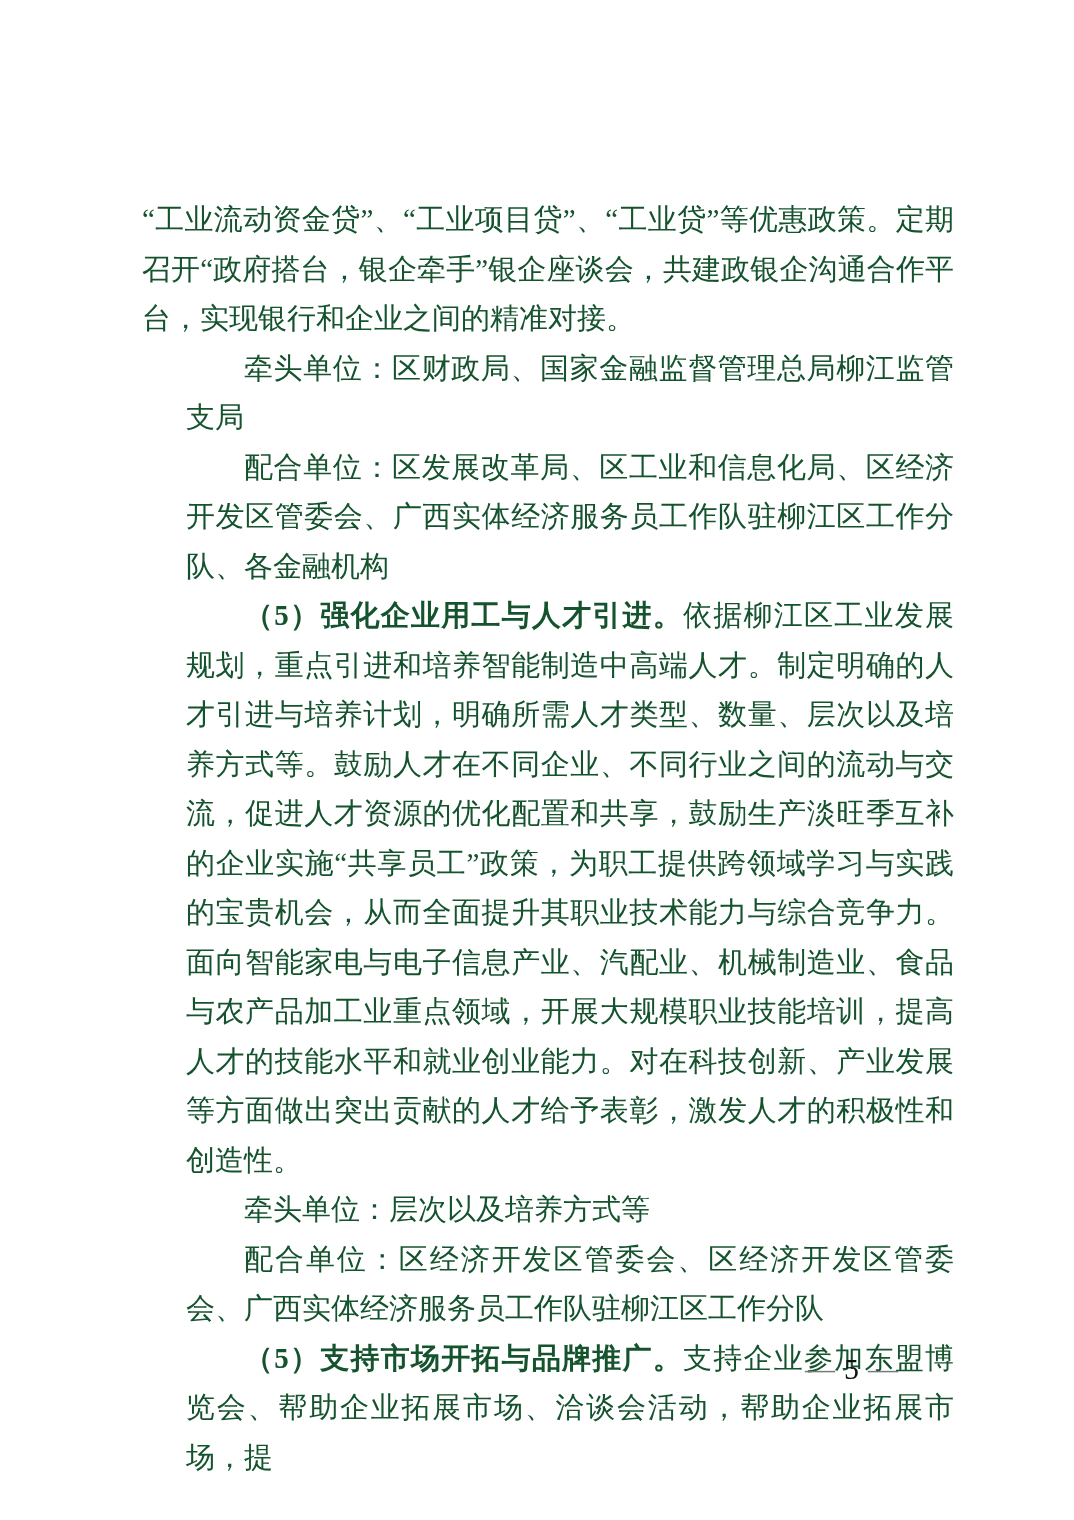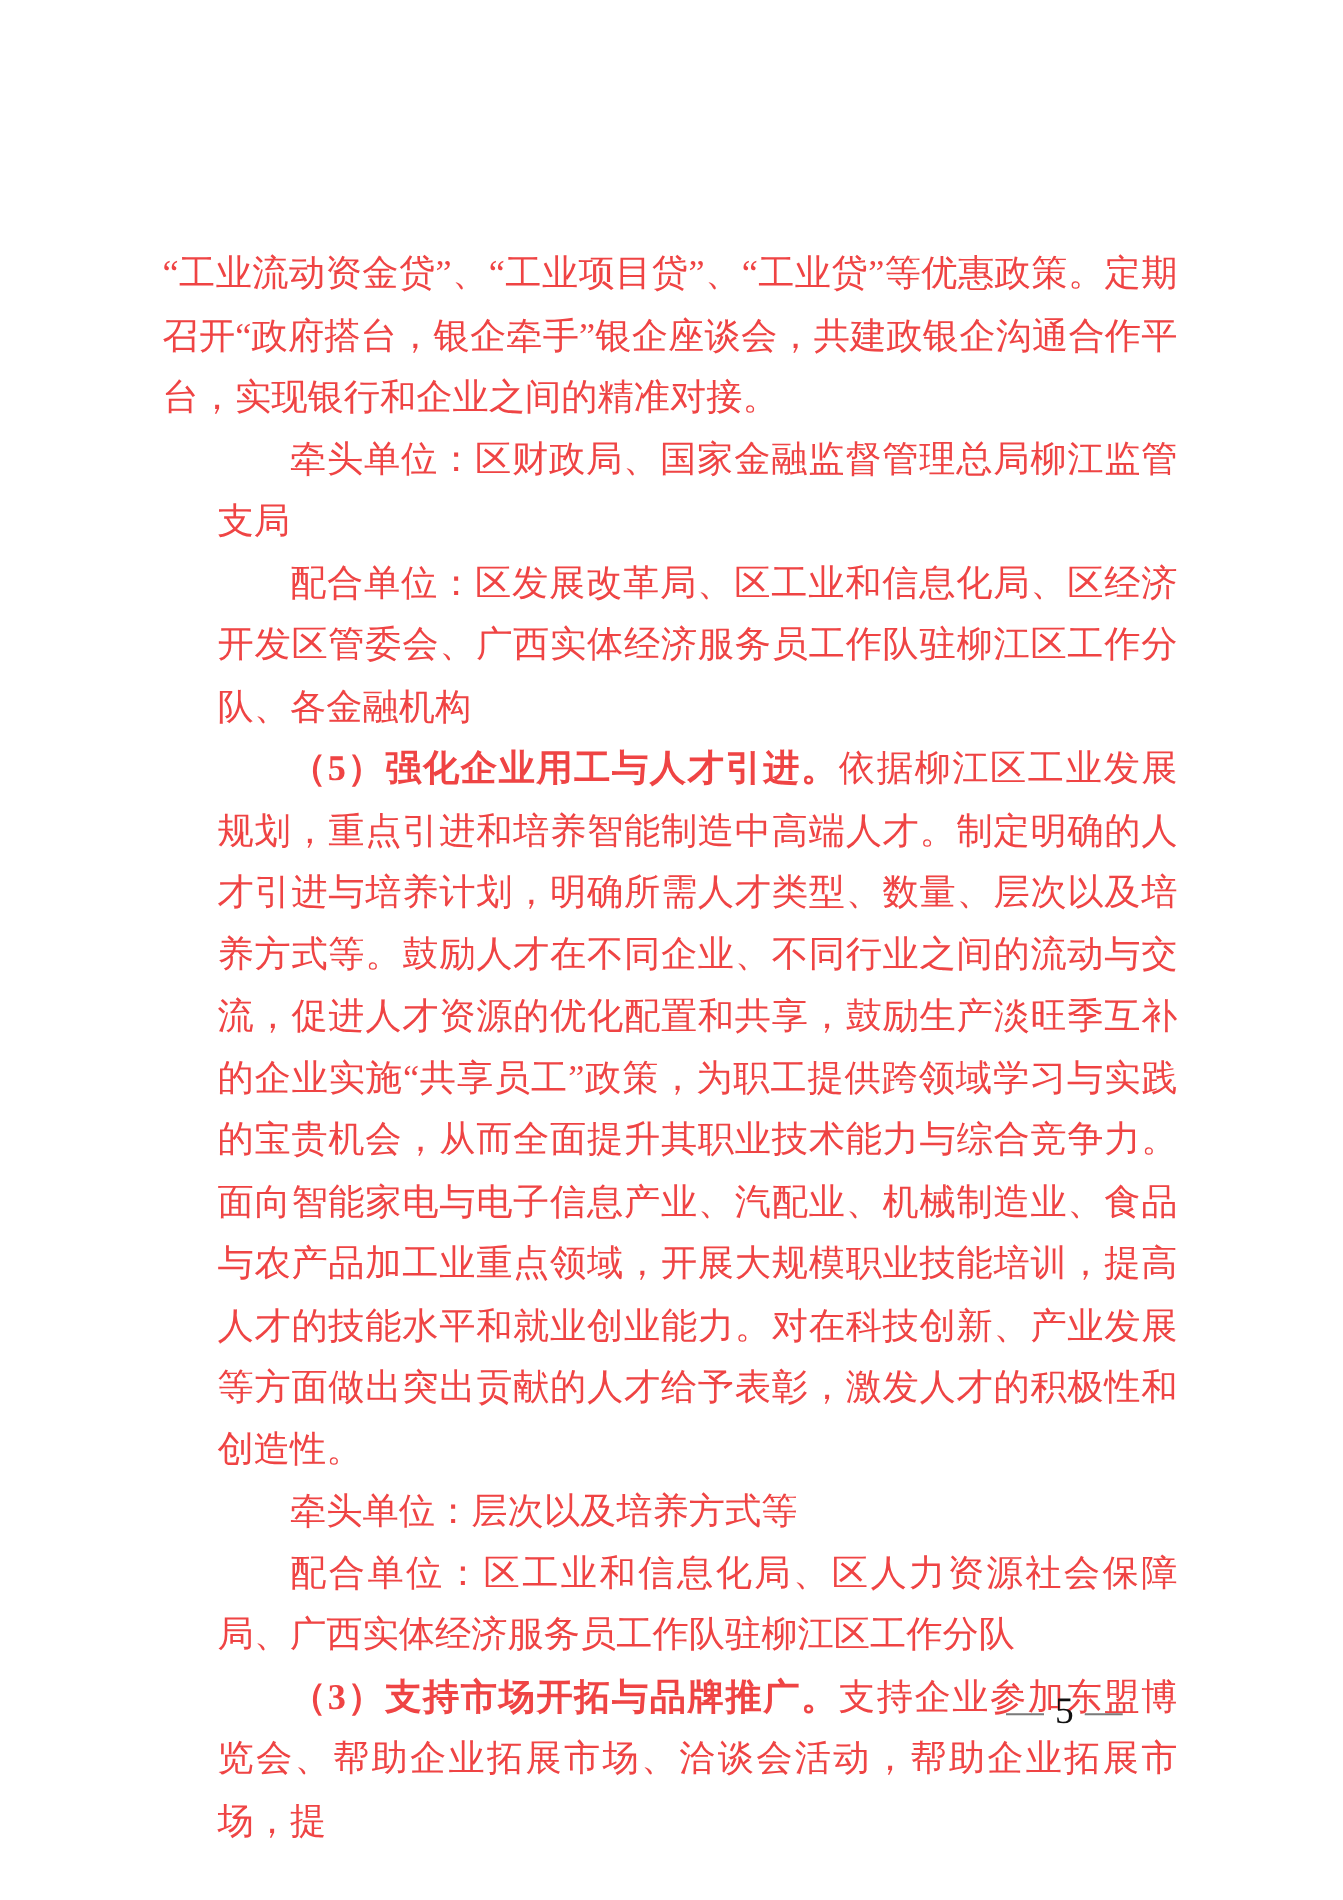--- a/index.html
+++ b/index.html
@@ -15,27 +15,27 @@
   }
   .page {
     position: relative;
     width: 1074px;
     height: 1520px;
     background: #ffffff;
     overflow: hidden;
   }
   .text-block {
     position: absolute;
-    left: 130px;
+    left: 142px;
     top: 195px;
     width: 812px;
     font-size: 29px;
     line-height: 49.5px;
     text-align: justify;
-    color: #ef4444;
+    color: #14532d;
     line-break: loose;
   }
   .para {
     margin: 0;
     padding: 0;
   }
   .indent {
     text-indent: 2em;
     margin-left: 44px;
   }
@@ -68,22 +68,22 @@
     <p class="para">“工业流动资金贷”、“工业项目贷”、“工业贷”等优惠政策。定期召开“政府搭台，银企牵手”银企座谈会，共建政银企沟通合作平台，实现银行和企业之间的精准对接。</p>
 
     <p class="para indent">牵头单位：区财政局、国家金融监督管理总局柳江监管支局</p>
 
     <p class="para indent">配合单位：区发展改革局、区工业和信息化局、区经济开发区管委会、广西实体经济服务员工作队驻柳江区工作分队、各金融机构</p>
 
     <p class="para indent"><span class="lead">（5）强化企业用工与人才引进。</span><span>依据柳江区工业发展规划，重点引进和培养智能制造中高端人才。制定明确的人才引进与培养计划，明确所需人才类型、数量、层次以及培养方式等。鼓励人才在不同企业、不同行业之间的流动与交流，促进人才资源的优化配置和共享，鼓励生产淡旺季互补的企业实施“共享员工”政策，为职工提供跨领域学习与实践的宝贵机会，从而全面提升其职业技术能力与综合竞争力。面向智能家电与电子信息产业、汽配业、机械制造业、食品与农产品加工业重点领域，开展大规模职业技能培训，提高人才的技能水平和就业创业能力。对在科技创新、产业发展等方面做出突出贡献的人才给予表彰，激发人才的积极性和创造性。</span></p>
 
     <p class="para indent">牵头单位：层次以及培养方式等</p>
 
-    <p class="para indent">配合单位：区工业和信息化局、区人力资源社会保障局、广西实体经济服务员工作队驻柳江区工作分队</p>
+    <p class="para indent">配合单位：区经济开发区管委会、区经济开发区管委会、广西实体经济服务员工作队驻柳江区工作分队</p>
 
-    <p class="para indent"><span class="lead">（3）支持市场开拓与品牌推广。</span><span>支持企业参加东盟博览会、帮助企业拓展市场、洽谈会活动，帮助企业拓展市场，提</span></p>
+    <p class="para indent"><span class="lead">（5）支持市场开拓与品牌推广。</span><span>支持企业参加东盟博览会、帮助企业拓展市场、洽谈会活动，帮助企业拓展市场，提</span></p>
 
   </div>
 
   <div class="footer">
     <span class="dash">—</span><span class="num">5</span><span class="dash">—</span>
   </div>
 </div>
 
 </body></html>

